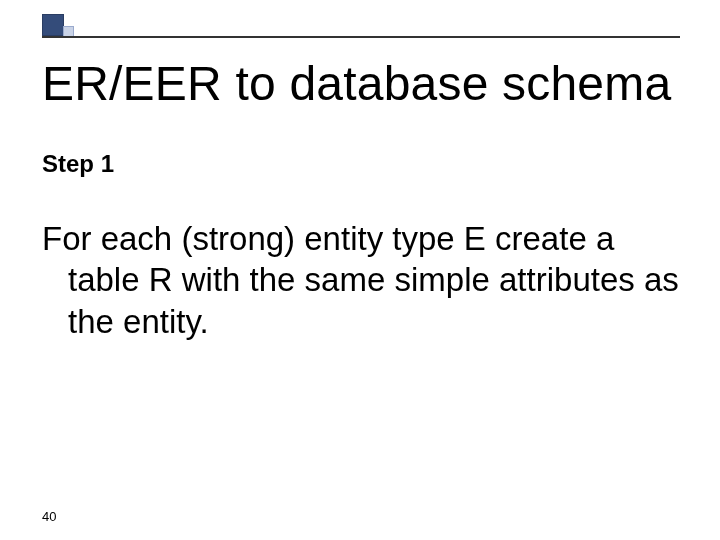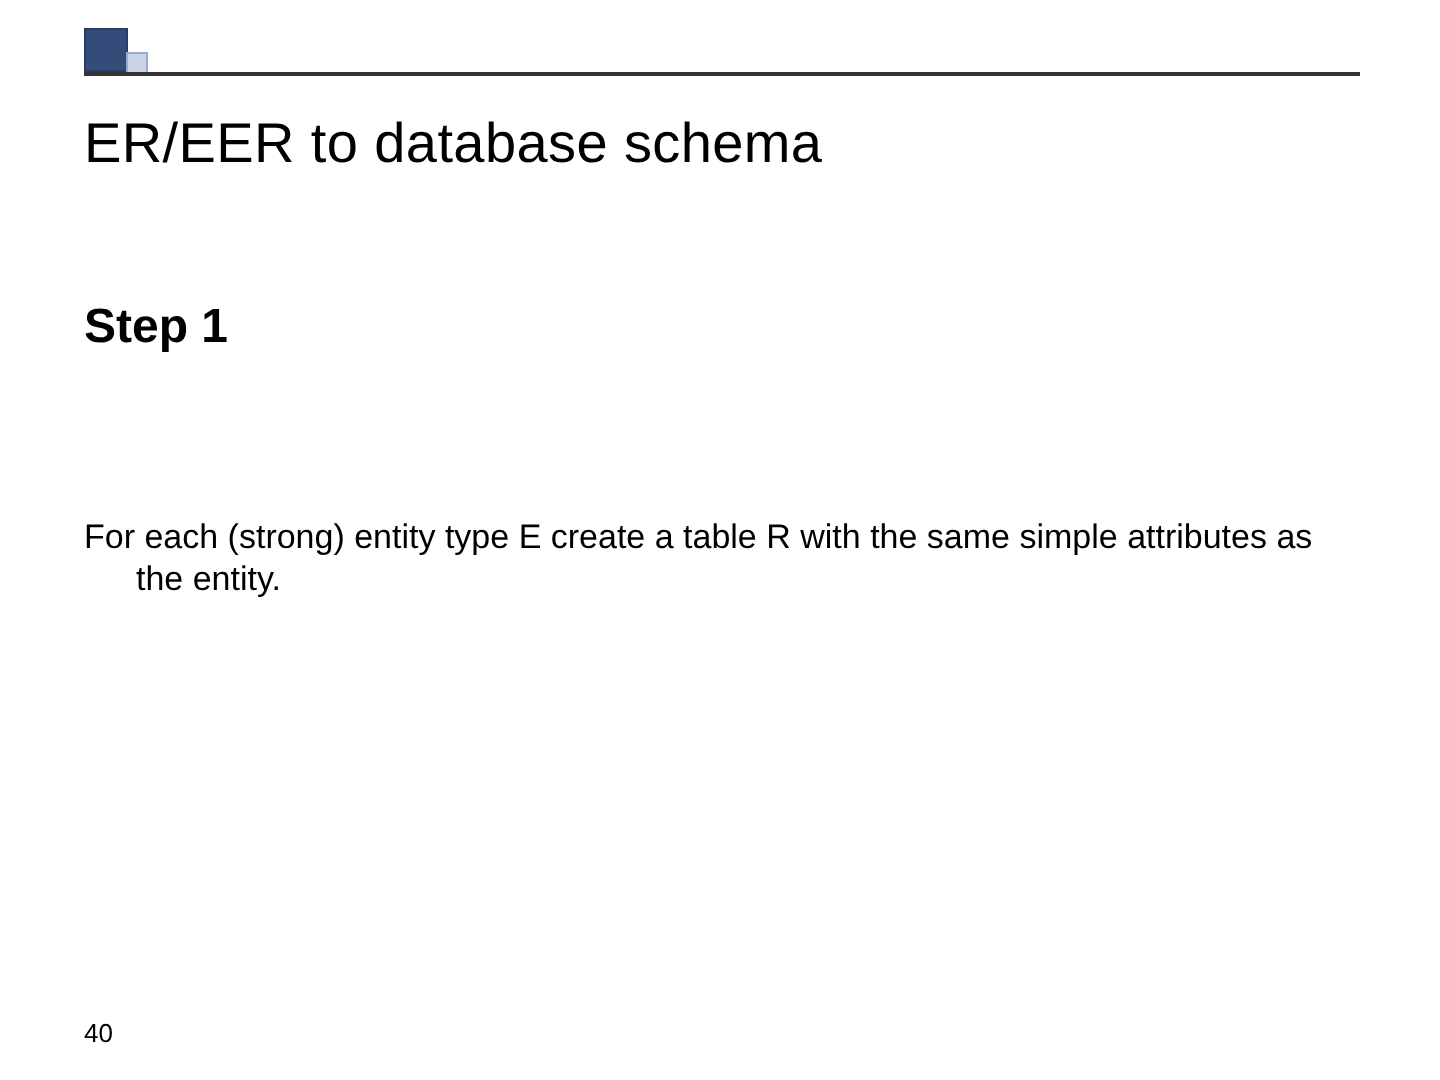--- a/index.html
+++ b/index.html
@@ -39,44 +39,43 @@
     left: 42px;
     right: 40px;
     height: 2px;
     background: #333333;
   }
   .title {
     position: absolute;
     top: 56px;
     left: 42px;
     right: 40px;
-    font-size: 28px;
+    font-size: 48px;
     font-weight: 400;
     color: #000000;
     letter-spacing: 0.2px;
   }
   .step {
     position: absolute;
     top: 150px;
     left: 42px;
     font-size: 24px;
     font-weight: bold;
     color: #000000;
   }
   .body-text {
     position: absolute;
     top: 218px;
     left: 42px;
     right: 40px;
-    font-size: 17px;
+    font-size: 33px;
     line-height: 1.25;
     color: #000000;
     text-indent: -26px;
     padding-left: 26px;
-    margin-top: 40px;
   }
   .pagenum {
     position: absolute;
     bottom: 16px;
     left: 42px;
     font-size: 13px;
     color: #000000;
   }
 </style>
 </head>

